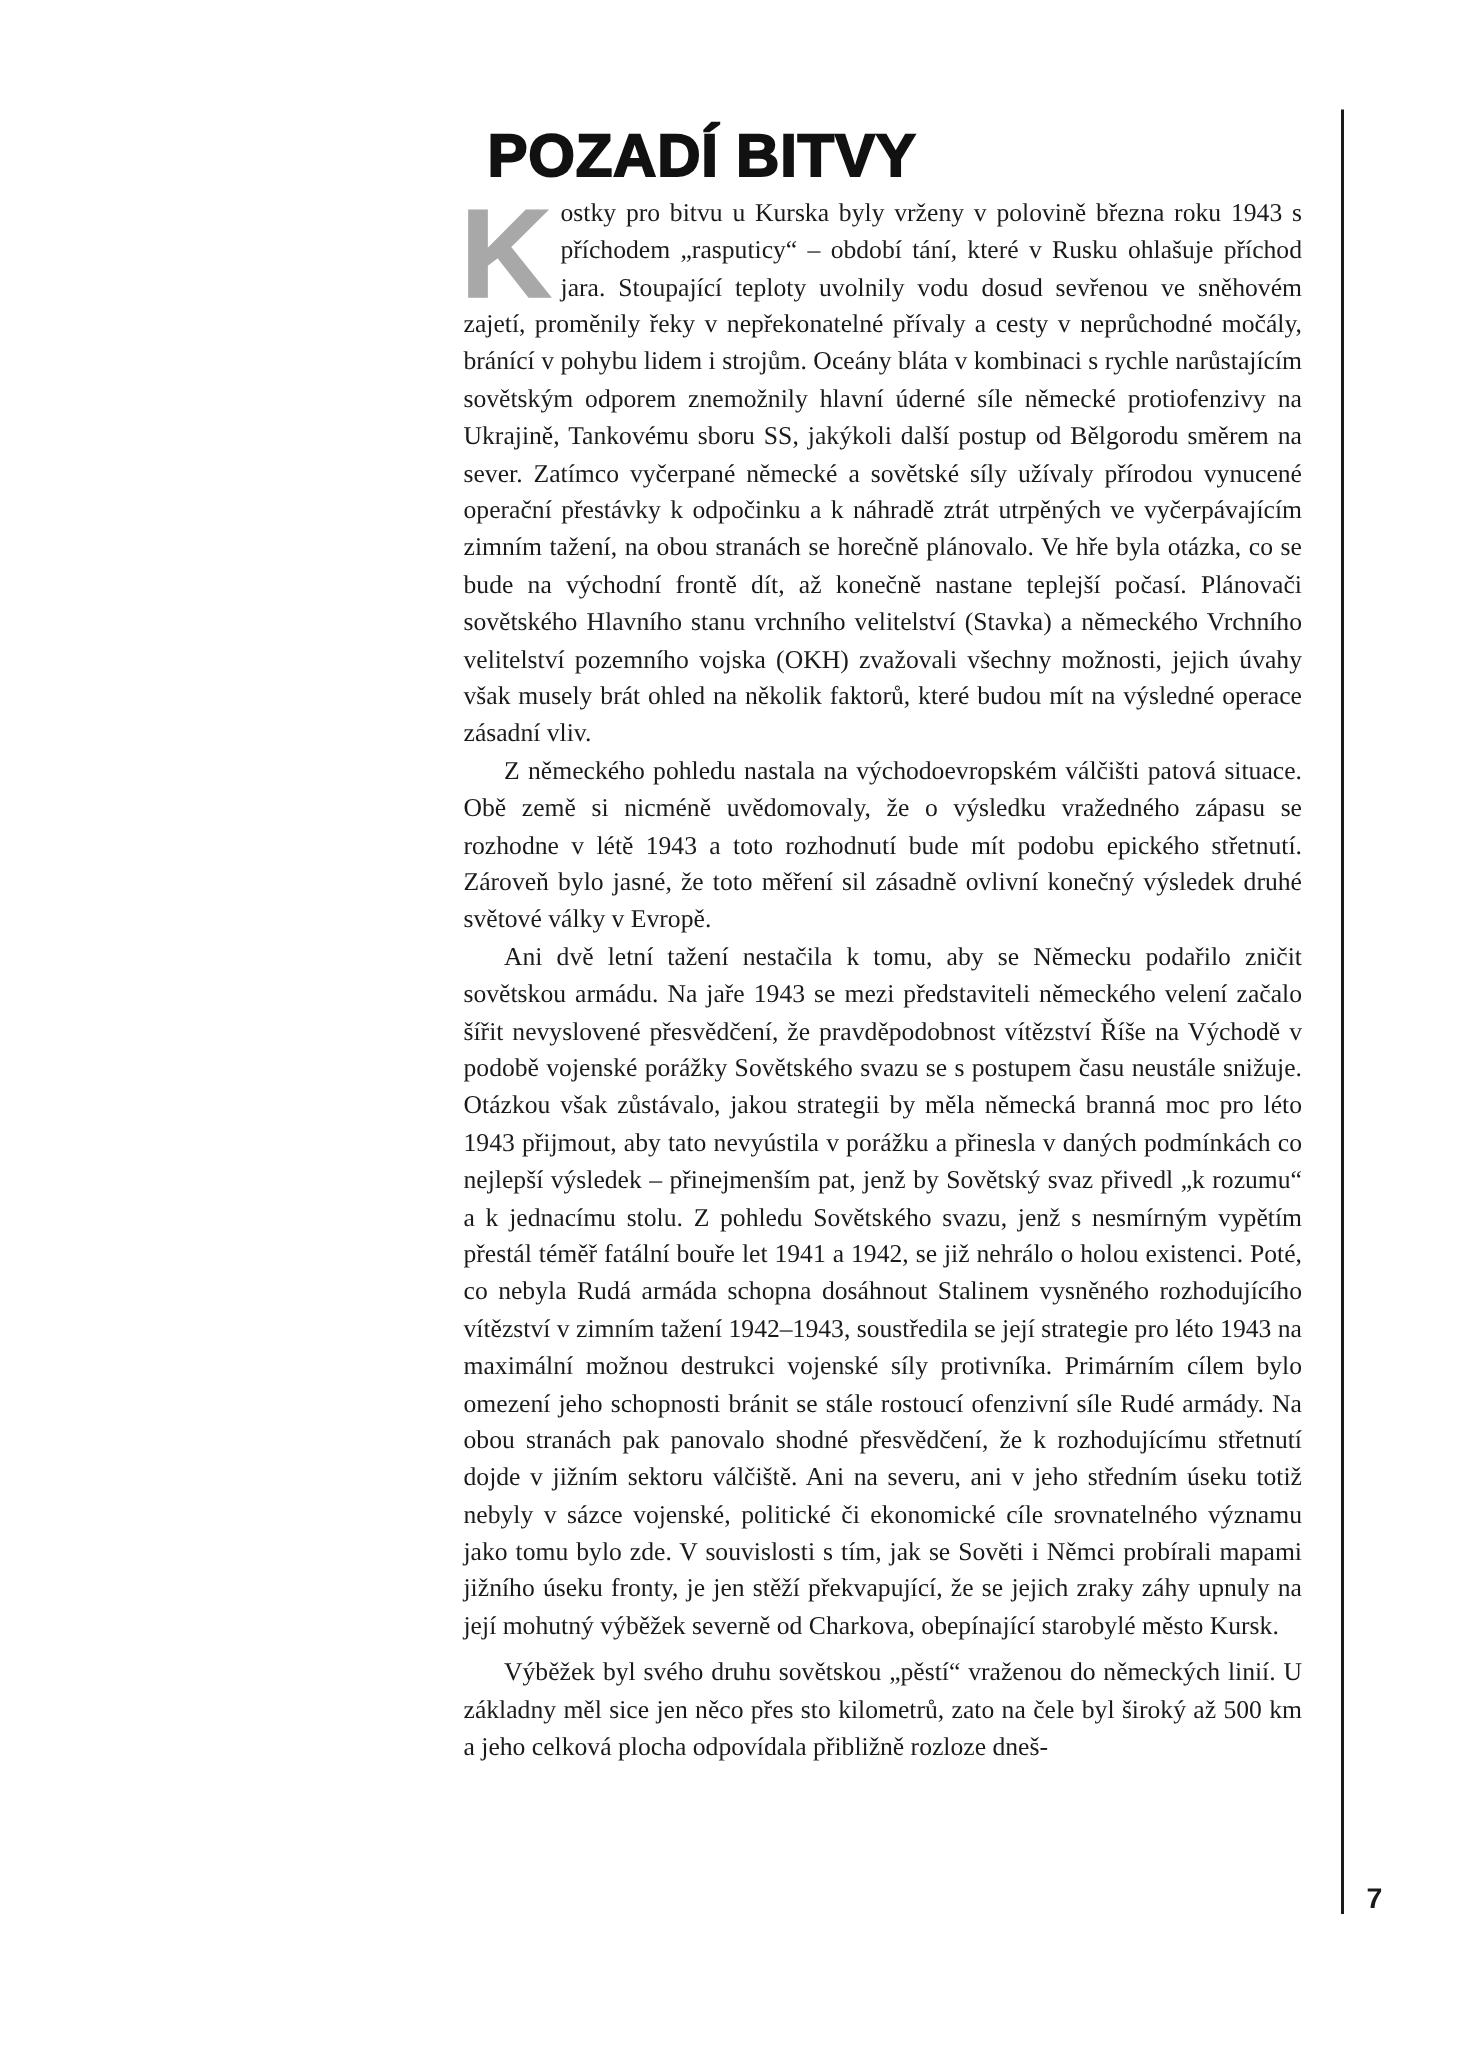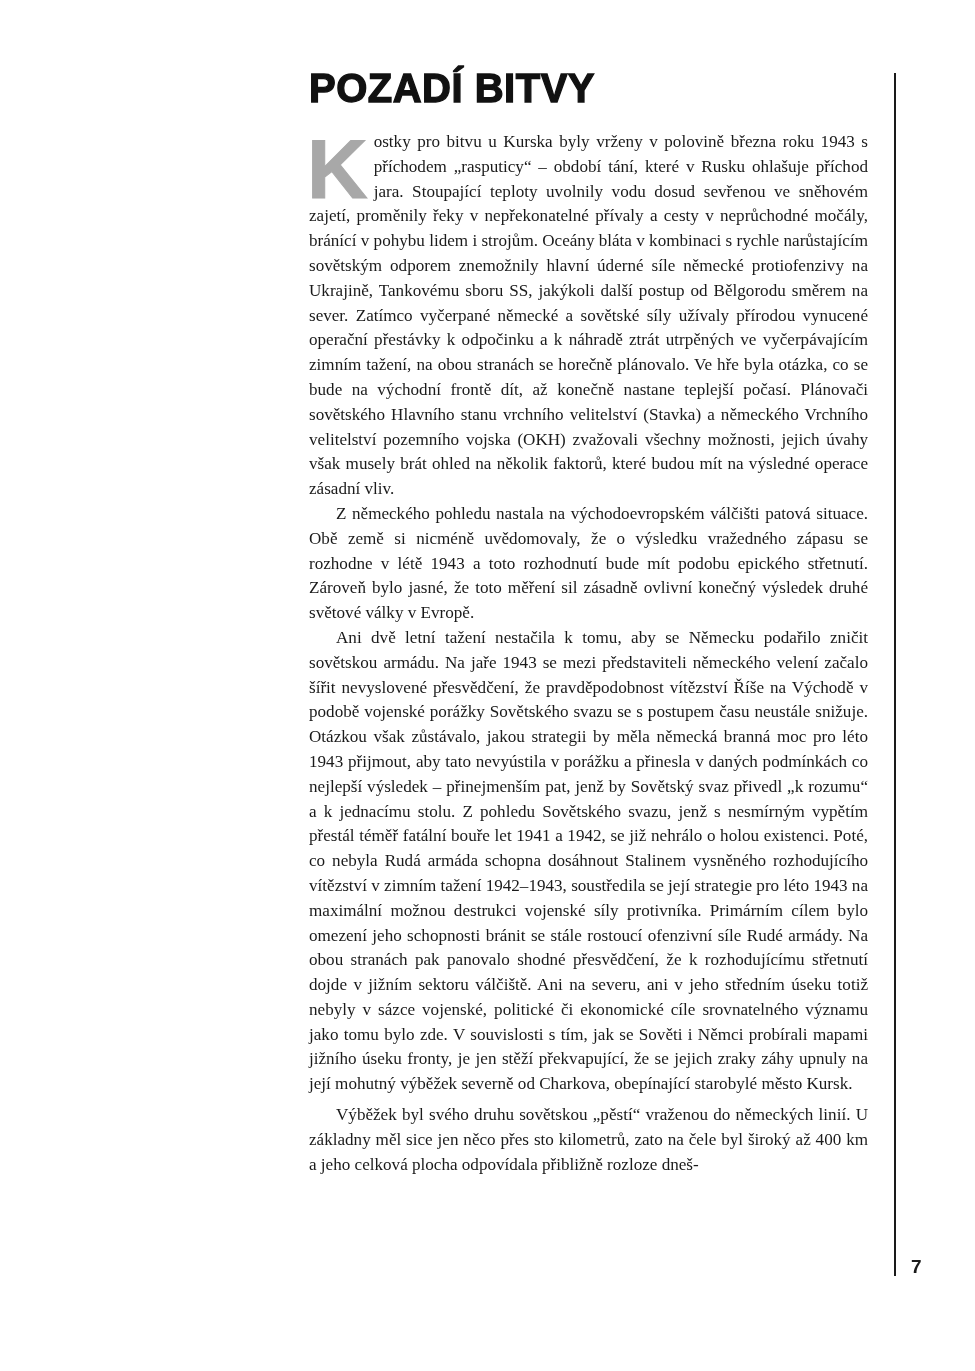--- a/index.html
+++ b/index.html
@@ -1,20 +1,20 @@
 <!DOCTYPE html>
 <html><head>
 <meta charset="utf-8">
 <style>
   html, body { margin: 0; padding: 0; background: #ffffff; }
   body { width: 975px; height: 1371px; position: relative; overflow: hidden; color: #1a1a1a; }
   .title {
     position: absolute; left: 309px; top: 64px;
     font-family: "Liberation Sans", sans-serif; font-weight: 900;
-    font-size: 40px; letter-spacing: 0.5px; line-height: 48px; margin: 0;
+    font-size: 40px; letter-spacing: 0.5px; line-height: 48px; margin: 16px;
     color: #111; -webkit-text-stroke: 1.3px #111;
   }
   .rule {
     position: absolute; left: 894px; top: 73px; width: 2px; height: 1203px;
     background: #1a1a1a;
   }
   .page-num {
     position: absolute; left: 911px; top: 1256px;
     font-family: "Liberation Sans", sans-serif; font-weight: 700; font-size: 19px;
     color: #1a1a1a;
@@ -40,14 +40,14 @@
 
 <div class="rule"></div>
 <div class="page-num">7</div>
 
 <div class="body-text">
   <p class="first">
     <span class="dropcap" style="color: rgb(168, 168, 168); -webkit-text-stroke: 1px rgb(168, 168, 168);">K</span><span>ostky pro bitvu u Kurska byly vrženy v polovině března roku 1943 s příchodem „rasputicy“ – období tání, které v Rusku ohlašuje příchod jara. Stoupající teploty uvolnily vodu dosud sevřenou ve sněhovém zajetí, proměnily řeky v nepřekonatelné přívaly a cesty v neprůchodné močály, bránící v pohybu lidem i strojům. Oceány bláta v kombinaci s rychle narůstajícím sovětským odporem znemožnily hlav­ní úderné síle německé protiofenzivy na Ukrajině, Tankovému sboru SS, jakýkoli další postup od Bělgorodu směrem na sever. Zatímco vyčerpané německé a sovětské síly užívaly přírodou vynucené operační přestávky k odpočinku a k náhradě ztrát utrpěných ve vyčerpávajícím zimním ta­žení, na obou stranách se horečně plánovalo. Ve hře byla otázka, co se bude na východní frontě dít, až konečně nastane teplejší počasí. Pláno­vači sovětského Hlavního stanu vrchního velitelství (Stavka) a němec­kého Vrchního velitelství pozemního vojska (OKH) zvažovali všechny možnosti, jejich úvahy však musely brát ohled na několik faktorů, které budou mít na výsledné operace zásadní vliv.</span>
   </p>
   <p>Z německého pohledu nastala na východoevropském válčišti patová situace. Obě země si nicméně uvědomovaly, že o výsledku vražedného zápasu se rozhodne v létě 1943 a toto rozhodnutí bude mít podobu epic­kého střetnutí. Zároveň bylo jasné, že toto měření sil zásadně ovlivní konečný výsledek druhé světové války v Evropě.</p>
   <p>Ani dvě letní tažení nestačila k tomu, aby se Německu podařilo zni­čit sovětskou armádu. Na jaře 1943 se mezi představiteli německého ve­lení začalo šířit nevyslovené přesvědčení, že pravděpodobnost vítězství Říše na Východě v podobě vojenské porážky Sovětského svazu se s po­stupem času neustále snižuje. Otázkou však zůstávalo, jakou strategii by měla německá branná moc pro léto 1943 přijmout, aby tato nevyústila v porážku a přinesla v daných podmínkách co nejlepší výsledek – při­nejmenším pat, jenž by Sovětský svaz přivedl „k rozumu“ a k jednacímu stolu. Z pohledu Sovětského svazu, jenž s nesmírným vypětím přestál téměř fatální bouře let 1941 a 1942, se již nehrálo o holou existenci. Poté, co nebyla Rudá armáda schopna dosáhnout Stalinem vysněného rozhodujícího vítězství v zimním tažení 1942–1943, soustředila se její strategie pro léto 1943 na maximální možnou destrukci vojenské síly protivníka. Primárním cílem bylo omezení jeho schopnosti bránit se stále rostoucí ofenzivní síle Rudé armády. Na obou stranách pak pano­valo shodné přesvědčení, že k rozhodujícímu střetnutí dojde v jižním sektoru válčiště. Ani na severu, ani v jeho středním úseku totiž nebyly v sázce vojenské, politické či ekonomické cíle srovnatelného významu jako tomu bylo zde. V souvislosti s tím, jak se Sověti i Němci probírali mapami jižního úseku fronty, je jen stěží překvapující, že se jejich zraky záhy upnuly na její mohutný výběžek severně od Charkova, obepínající starobylé město Kursk.</p>
-  <p class="gap">Výběžek byl svého druhu sovětskou „pěstí“ vraženou do německých linií. U základny měl sice jen něco přes sto kilometrů, zato na čele byl ši­roký až 400 km a jeho celková plocha odpovídala přibližně rozloze dneš-</p>
+  <p class="gap">Výběžek byl svého druhu sovětskou „pěstí“ vraženou do německých linií. U základny měl sice jen něco přes sto kilometrů, zato na čele byl ši­roký až 500 km a jeho celková plocha odpovídala přibližně rozloze dneš-</p>
 </div>
 
 </body></html>

